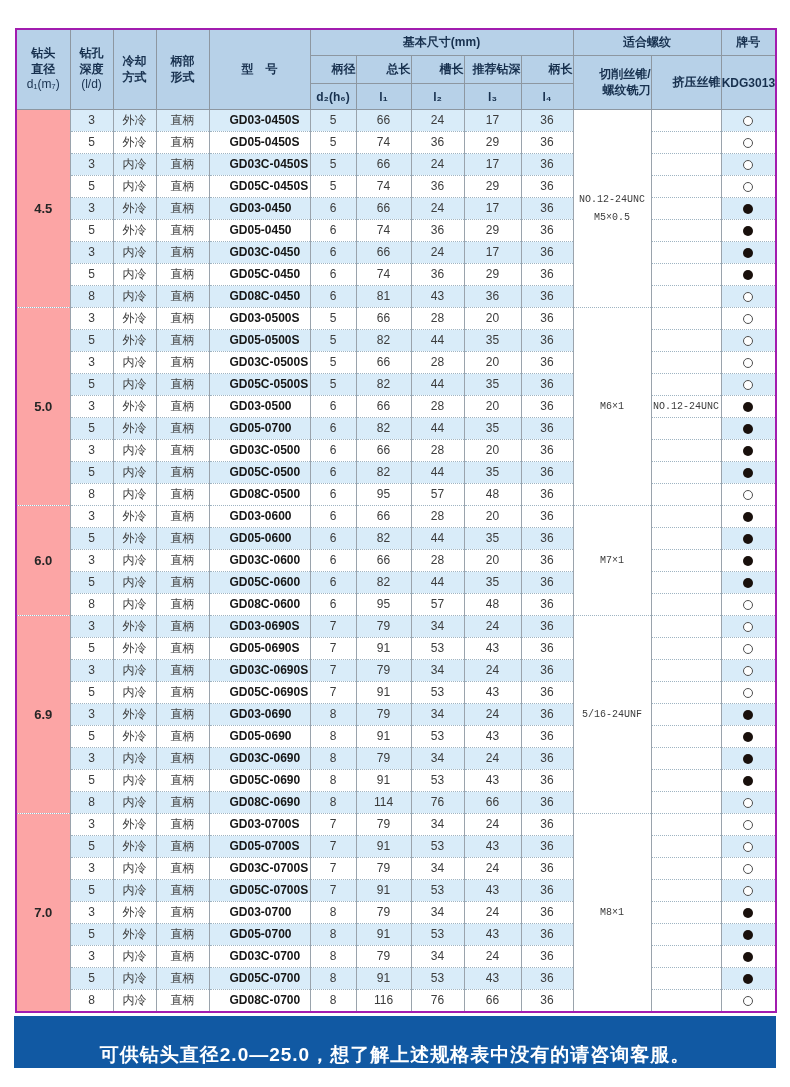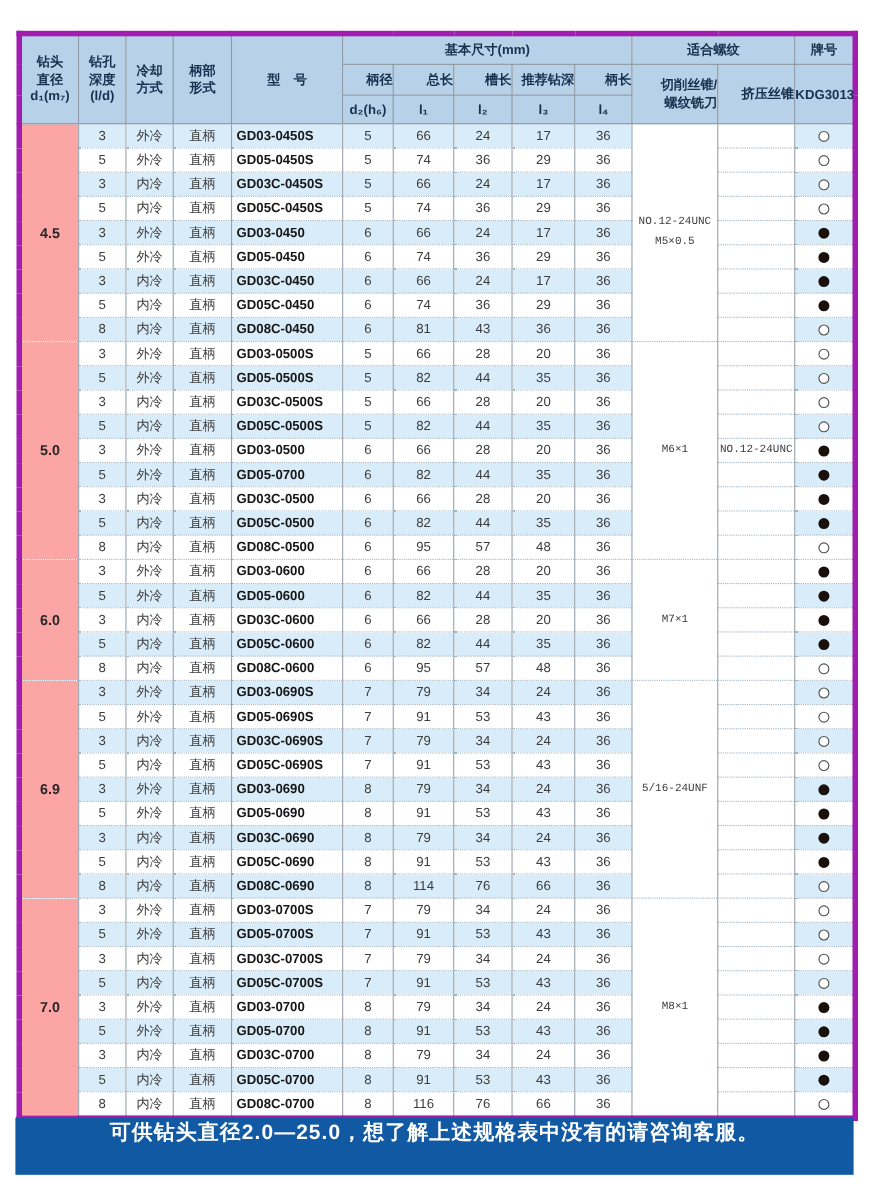--- a/index.html
+++ b/index.html
@@ -1,41 +1,41 @@
 <!DOCTYPE html>
 <html><head>
 <meta charset="utf-8">
 <style>
   html,body{margin:0;padding:0;background:#ffffff;}
   body{width:790px;height:1087px;font-family:"Liberation Sans","DejaVu Sans",sans-serif;}
   .page{position:relative;width:790px;height:1087px;overflow:hidden;background:#fff;}
 
   table.spec{position:absolute;left:15px;top:28px;width:760px;border-collapse:collapse;table-layout:fixed;
-    border:5px solid #a21caf;}
+    border:2px solid #a21caf;}
   thead th{background:#b7d1e8;color:#17304e;font-weight:bold;font-size:12px;
     border:1px solid #8d97a1;padding:1px 0;vertical-align:middle;}
   tr.band1 th{height:23px;}
   tr.band2 th{height:25px;text-align:right;}
   tr.band3 th{height:23px;font-weight:bold;}
   .hl{display:block;line-height:1.3;}
-  th .sym{font-weight:bold;}
+  th .sym{font-weight:normal;}
 
   tbody td{height:21px;line-height:21px;font-size:12px;color:#3c3c3c;text-align:center;
     background:#ffffff;border-right:1px solid #9aa3ac;border-left:1px solid #9aa3ac;
     border-bottom:1px dotted #9fb4c2;padding:0;overflow:hidden;white-space:nowrap;}
   tbody td.striped{background:#d9ecf9;}
-  tbody td.model-cell{text-align:left;padding-left:4px;font-weight:bold;color:#161616;}
+  tbody td.model-cell{text-align:left;padding-left:20px;font-weight:bold;color:#161616;}
   tbody td.diam-cell{font-weight:bold;font-size:13px;color:#262626;background:#fca5a5;}
   tbody td.thread-cell{font-size:10px;color:#3c3c3c;line-height:1.8;background:#fff;font-family:Liberation Mono, monospace;}
   .marker{display:inline-block;vertical-align:middle;}
   .marker.hollow{width:8px;height:8px;border:1.5px solid #4f4f4f;border-radius:50%;background:#fff;}
   .marker.filled{width:10px;height:10px;background:#19100c;border-radius:50%;}
 
   .banner{position:absolute;left:14px;width:762px;top:1016px;height:52px;background:#1159a3;
-    display:flex;align-items:flex-start;justify-content:center;}
+    display:flex;align-items:flex-end;justify-content:center;}
   .banner-text{color:#ffffff;font-size:19px;font-weight:bold;letter-spacing:1px;}
 </style>
 </head>
 <body>
 
 <div class="page">
 
   <table class="spec">
     <colgroup>
       <col style="width:54px">

